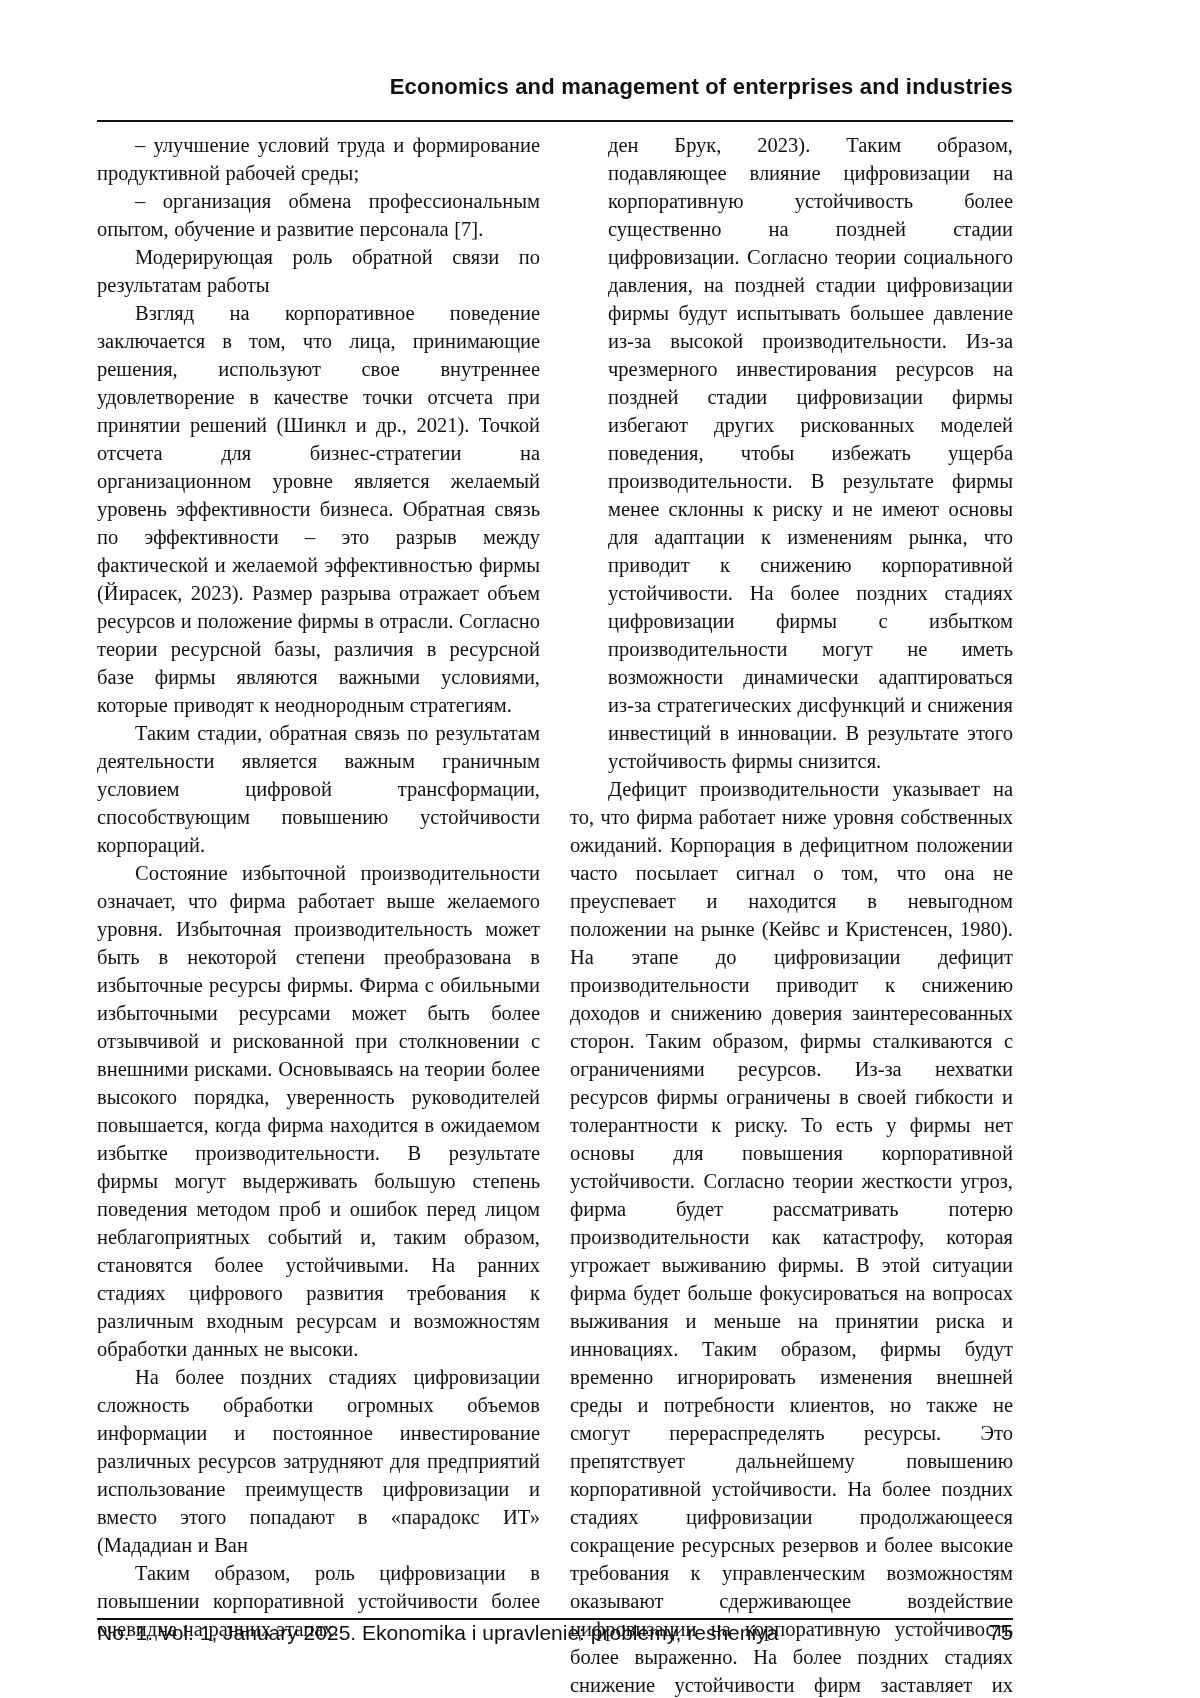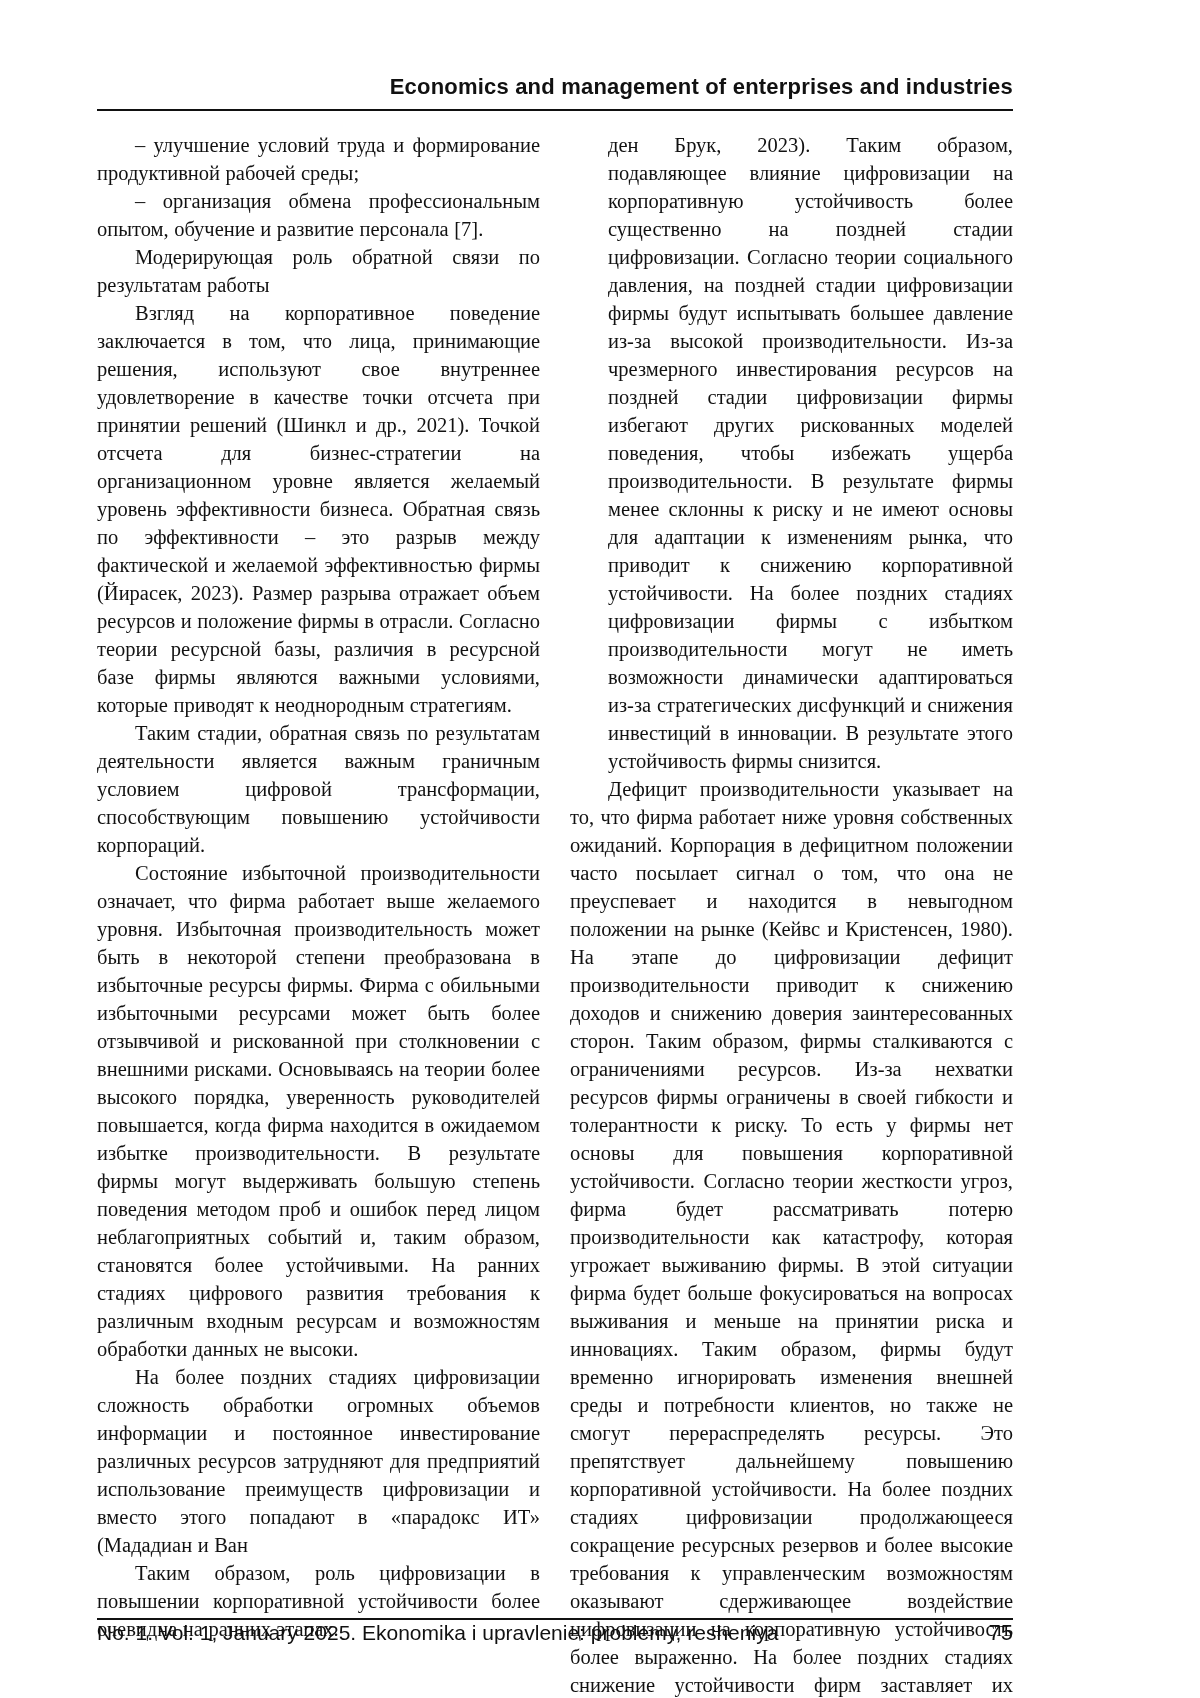--- a/index.html
+++ b/index.html
@@ -12,21 +12,21 @@
     background: #ffffff;
     color: #111111;
     font-family: "Liberation Serif", serif;
     overflow: hidden;
   }
   .running-head {
     position: absolute;
     left: 97px;
     top: 74px;
     width: 916px;
-    padding-bottom: 9px;
+    padding-bottom: 20px;
     border-bottom: 2px solid #111111;
     text-align: right;
     font-family: "Liberation Sans", sans-serif;
     font-weight: bold;
     font-size: 22px;
     letter-spacing: 0.2px;
     color: #111111;
   }
   .columns {
     position: absolute;

